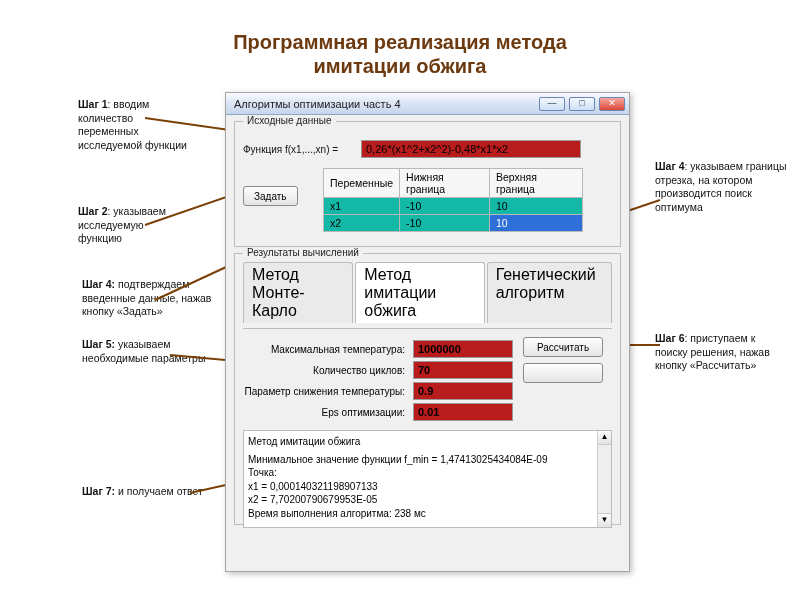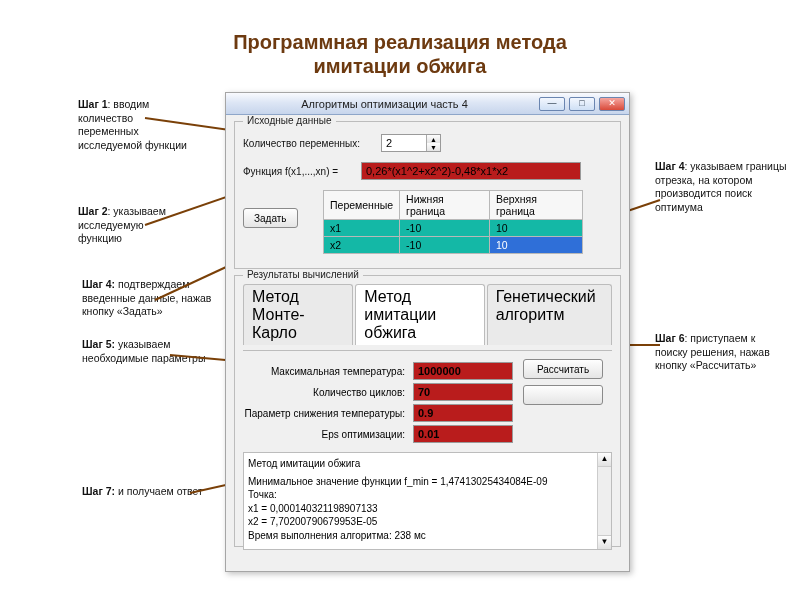--- a/index.html
+++ b/index.html
@@ -44,21 +44,20 @@
     box-shadow: 2px 2px 6px rgba(0,0,0,0.25);
   }
   .titlebar {
     height: 22px;
     background: linear-gradient(#f9fafe,#dde6f5 45%,#c7d5ec);
     border-bottom: 1px solid #8ea6c9;
     display: flex;
     align-items: center;
     padding: 0 4px;
     font-size: 11px;
-    text-align: center;
   }
   .titlebar .wndtitle { flex: 1; color: #222; padding-left: 4px; }
   .winbtn {
     width: 26px; height: 14px;
     border: 1px solid #6a85b0;
     border-radius: 2px;
     margin-left: 4px;
     display: flex; align-items: center; justify-content: center;
     font-size: 9px; line-height: 1;
   }
@@ -198,30 +197,20 @@
   <div class="titlebar">
     <span class="wndtitle">Алгоритмы оптимизации часть 4</span>
     <span class="winbtn min">—</span>
     <span class="winbtn max">□</span>
     <span class="winbtn close">✕</span>
   </div>
 
   <div class="panel">
     <div class="panel-title">Исходные данные</div>
 
-    <div class="row">
-      <label style="width:138px">Количество переменных:</label>
-      <div class="spin">
-        <span class="val">2</span>
-        <span class="arrows">
-          <span>▲</span>
-          <span>▼</span>
-        </span>
-      </div>
-    </div>
 
     <div class="row" style="margin-top:10px">
       <label style="width:118px">Функция f(x1,...,xn) =</label>
       <div class="txtin" style="width:220px">
         <span>0,26*(x1^2+x2^2)-0,48*x1*x2</span>
       </div>
     </div>
 
     <div class="row" style="margin-top:10px; align-items:flex-start">
       <div style="width:80px; padding-top:18px">

